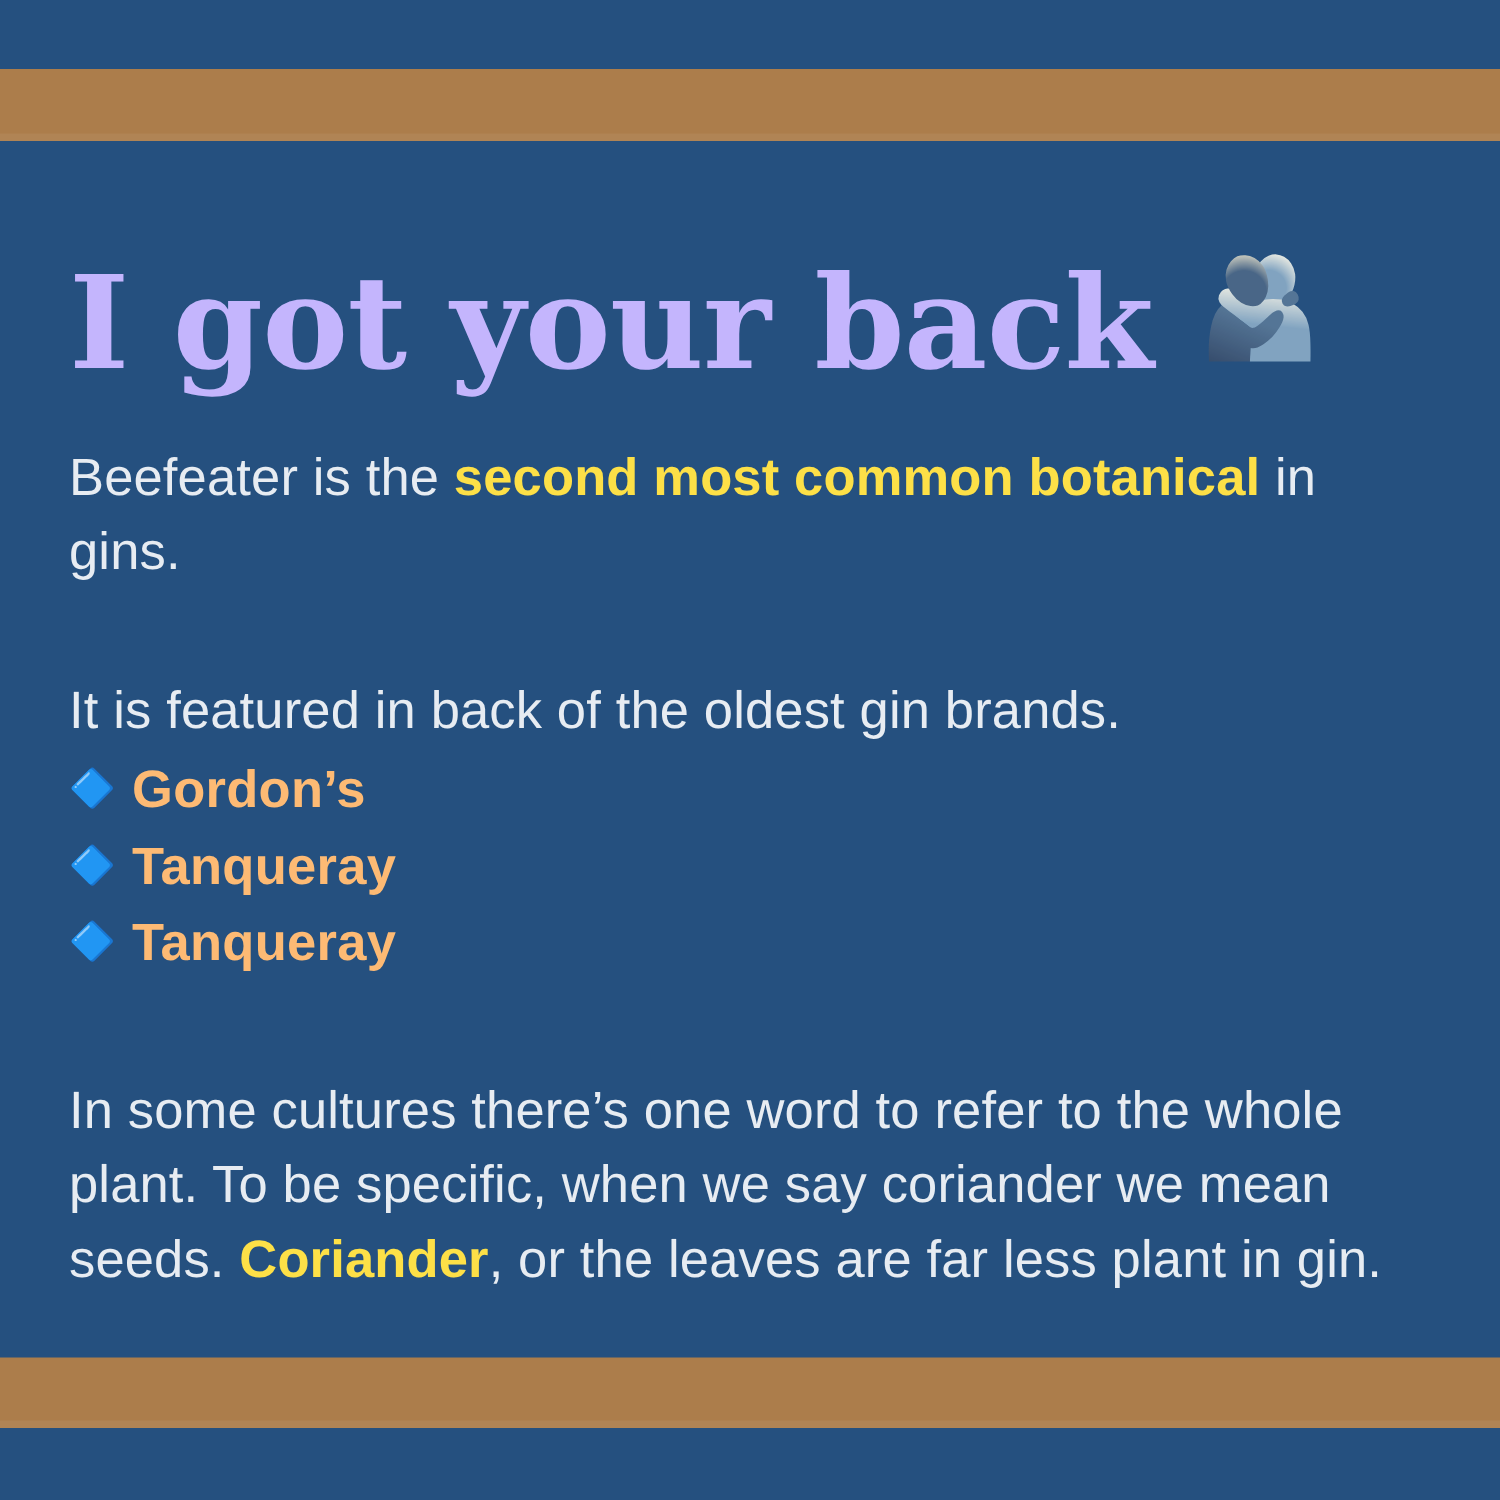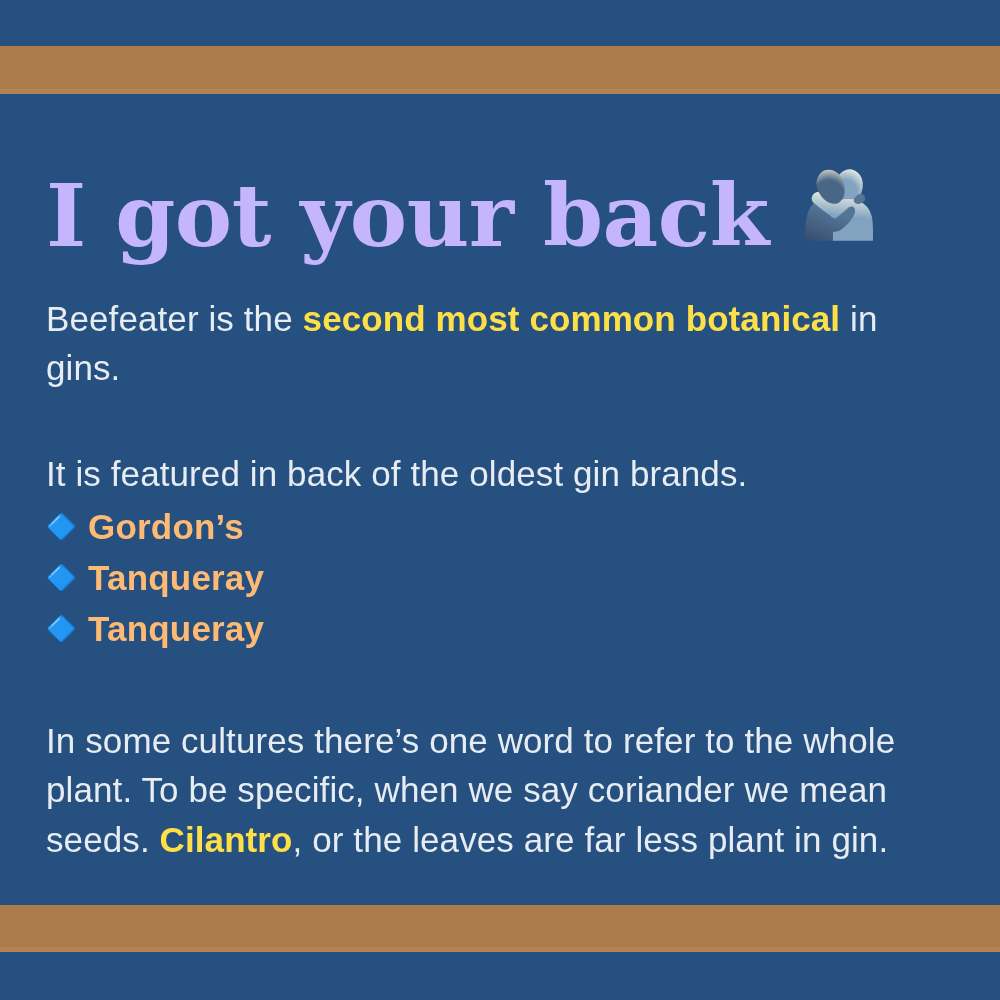--- a/index.html
+++ b/index.html
@@ -150,19 +150,19 @@
         <span class="brand-name">Tanqueray</span>
       </li>
       <li>
         <span class="diamond-icon">🔷</span>
         <span class="brand-name">Tanqueray</span>
       </li>
     </ul>
 
     <div class="gap-lg"></div>
 
-    <p class="para body-text"><span>In some cultures there’s one word to refer to the whole plant. To be specific, when we say coriander we mean seeds. </span><b>Cilantro</b><span>, or the leaves are far less plant in gin.</span></p>
+    <p class="para body-text"><span>In some cultures there’s one word to refer to the whole plant. To be specific, when we say coriander we mean seeds. </span><b>Coriander</b><span>, or the leaves are far less plant in gin.</span></p>
 
   </div>
 
   <div class="band bottom"></div>
 
 </div>
 
 </body></html>

